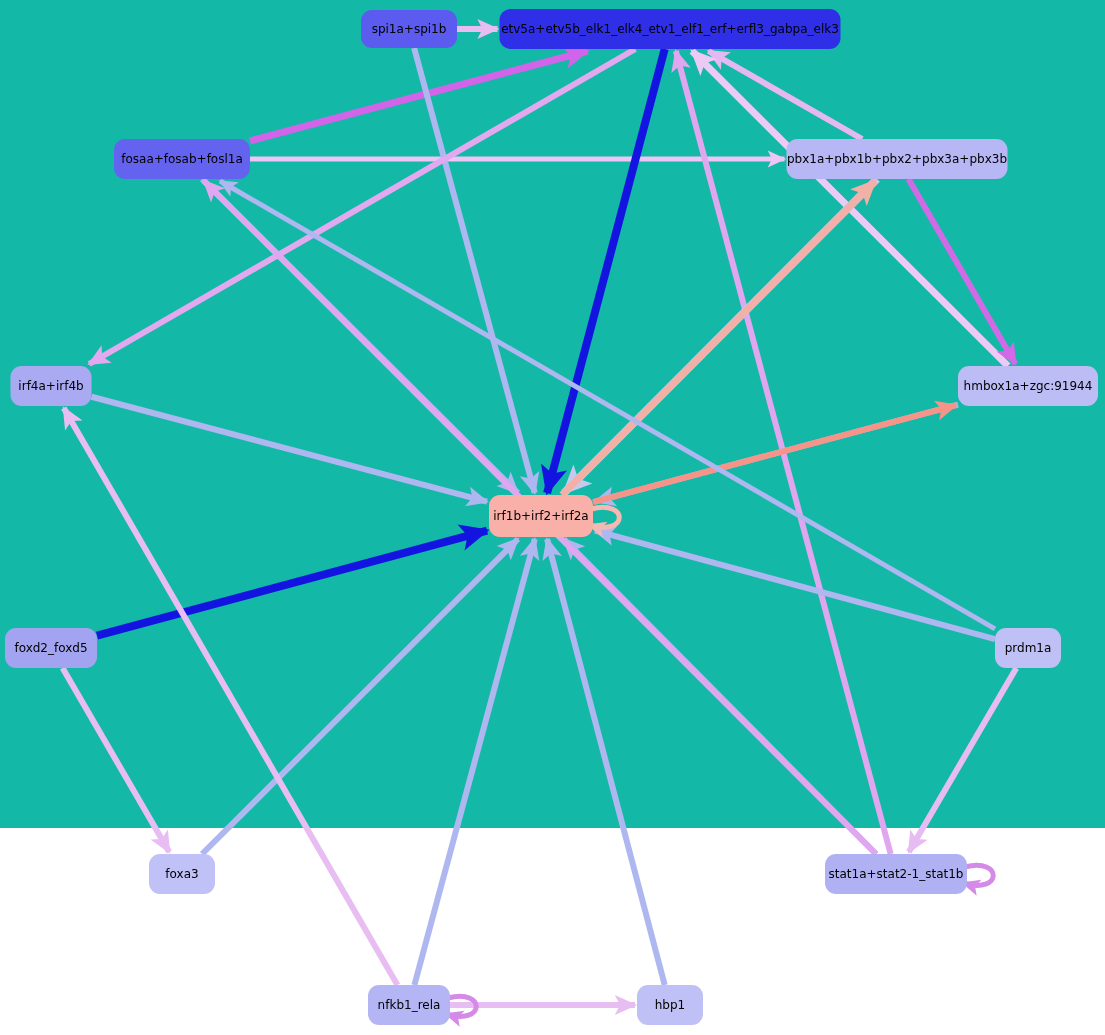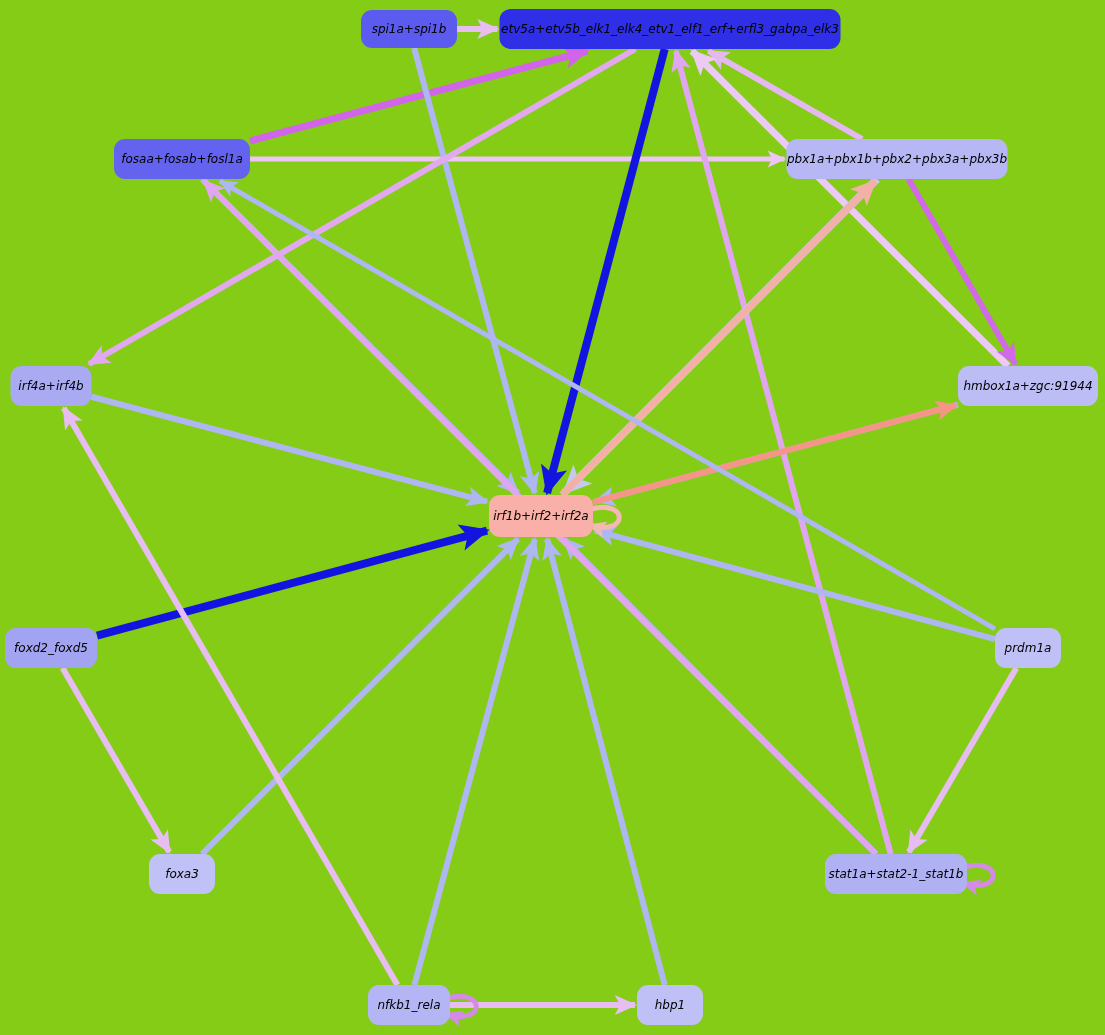--- a/index.html
+++ b/index.html
@@ -9,23 +9,22 @@
   }
   body {
     width: 1105px;
     height: 1035px;
     font-family: "DejaVu Sans", "Liberation Sans", sans-serif;
     overflow: hidden;
   }
   #graph-root {
     position: relative;
     width: 1105px;
-    height: 1035px;
-    background: #84cc16;
-    font-style: italic;
+    height: 828px;
+    background: #14b8a6;
   }
   svg#network {
     position: absolute;
     left: 0;
     top: 0;
     width: 1105px;
     height: 1035px;
     display: block;
   }
   .node-rect {

